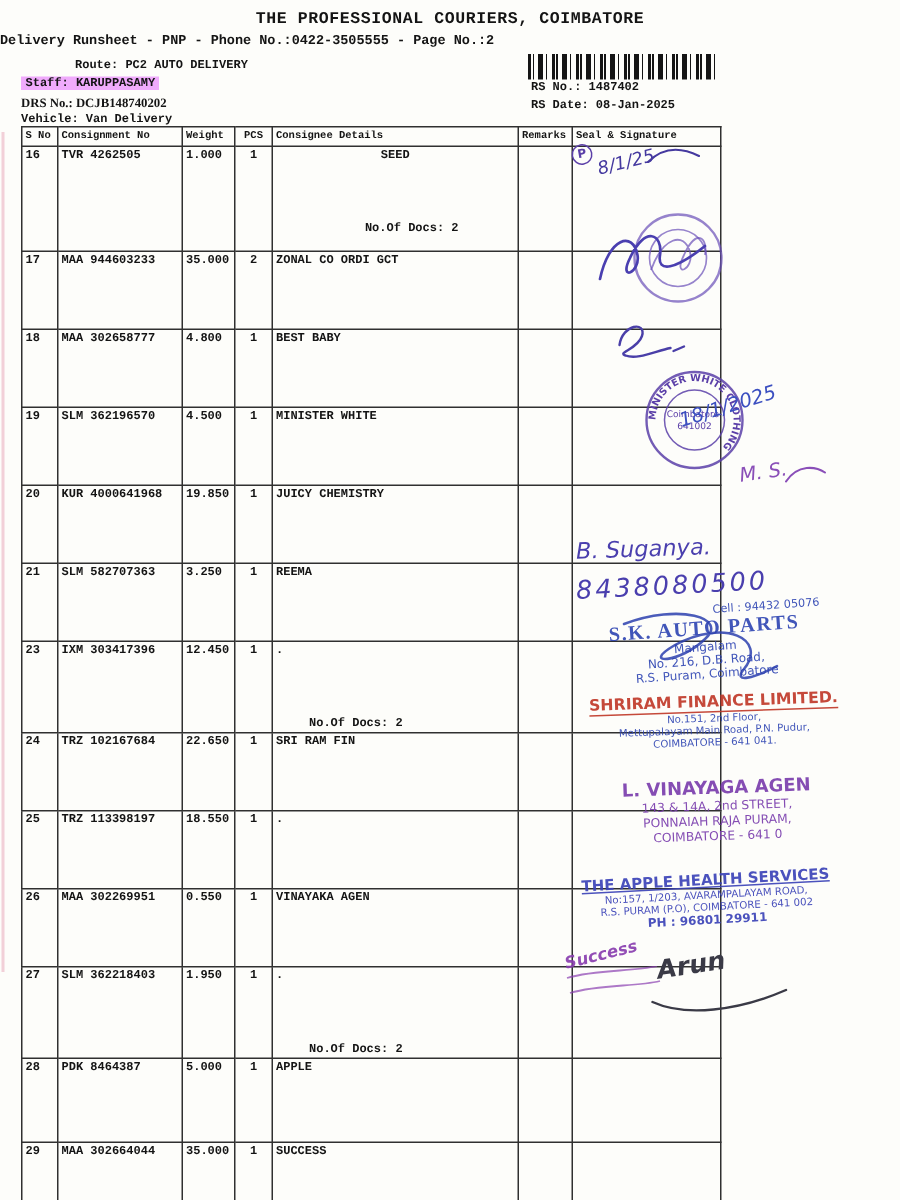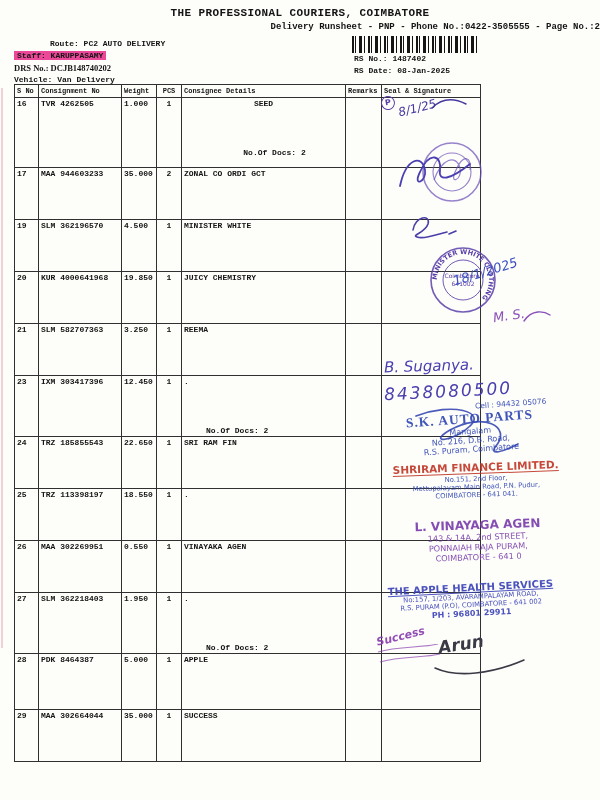--- a/index.html
+++ b/index.html
@@ -9,25 +9,25 @@
     position:relative; width:600px; height:800px; overflow:hidden;
     background:#fdfdfa; color:#141414;
     font-family:"Liberation Mono", monospace;
   }
   .scan-streak { position:absolute; left:1px; top:88px; width:2px; height:560px;
     background:#e59ab0; opacity:.45; }
 
   
   .doc-title { position:absolute; top:7px; left:0; right:0; text-align:center;
     font-size:11px; font-weight:bold; letter-spacing:.4px; }
-  .doc-subtitle { position:absolute; top:22px; left:0; right:0; text-align:right;
+  .doc-subtitle { position:absolute; top:22px; left:0; right:0; text-align:left;
     font-size:9px; font-weight:bold; }
   .meta { position:absolute; font-size:8px; font-weight:bold; white-space:nowrap; }
   .m-route { left:14px; top:39px;padding-left:36px; }
-  .m-staff { left:14px; top:51px; background:#ec4899; padding:0 3px; }
+  .m-staff { left:14px; top:51px; background:#f0abfc; padding:0 3px; }
   .m-drs   { left:14px; top:63px; font-size:8.5px;font-family:Liberation Serif, serif; }
   .m-vehicle { left:14px; top:75px; }
   .m-rsno  { left:354px; top:54px; }
   .m-rsdate{ left:354px; top:66px; }
   .barcode { position:absolute; left:352px; top:36px; width:127px; height:17px;
     background:
       repeating-linear-gradient(90deg,#151515 0 2px,transparent 2px 3px,
         #151515 3px 4px,transparent 4px 7px,#151515 7px 10px,transparent 10px 12px,
         #151515 12px 13px,transparent 13px 16px);
   }
@@ -147,20 +147,34 @@
       <td class="c-pcs">2</td>
       <td>
             <div class="cw">
               <span>ZONAL CO ORDI  GCT</span>
               <span class="docs"></span>
             </div>
           </td>
       <td></td>
       <td></td>
     </tr>
+    <tr class="r2">
+      <td>18</td>
+      <td>MAA 302658777</td>
+      <td>4.800</td>
+      <td class="c-pcs">1</td>
+      <td>
+            <div class="cw">
+              <span>BEST BABY</span>
+              <span class="docs"></span>
+            </div>
+          </td>
+      <td></td>
+      <td></td>
+    </tr>
     <tr class="r3">
       <td>19</td>
       <td>SLM 362196570</td>
       <td>4.500</td>
       <td class="c-pcs">1</td>
       <td>
             <div class="cw">
               <span>MINISTER WHITE</span>
               <span class="docs"></span>
             </div>
@@ -205,21 +219,21 @@
             <div class="cw">
               <span>.</span>
               <span class="docs">No.Of Docs: 2</span>
             </div>
           </td>
       <td></td>
       <td></td>
     </tr>
     <tr class="r8">
       <td>24</td>
-      <td>TRZ 185855543</td>
+      <td>TRZ 102167684</td>
       <td>22.650</td>
       <td class="c-pcs">1</td>
       <td>
             <div class="cw">
               <span>SRI RAM FIN</span>
               <span class="docs"></span>
             </div>
           </td>
       <td></td>
       <td></td>

